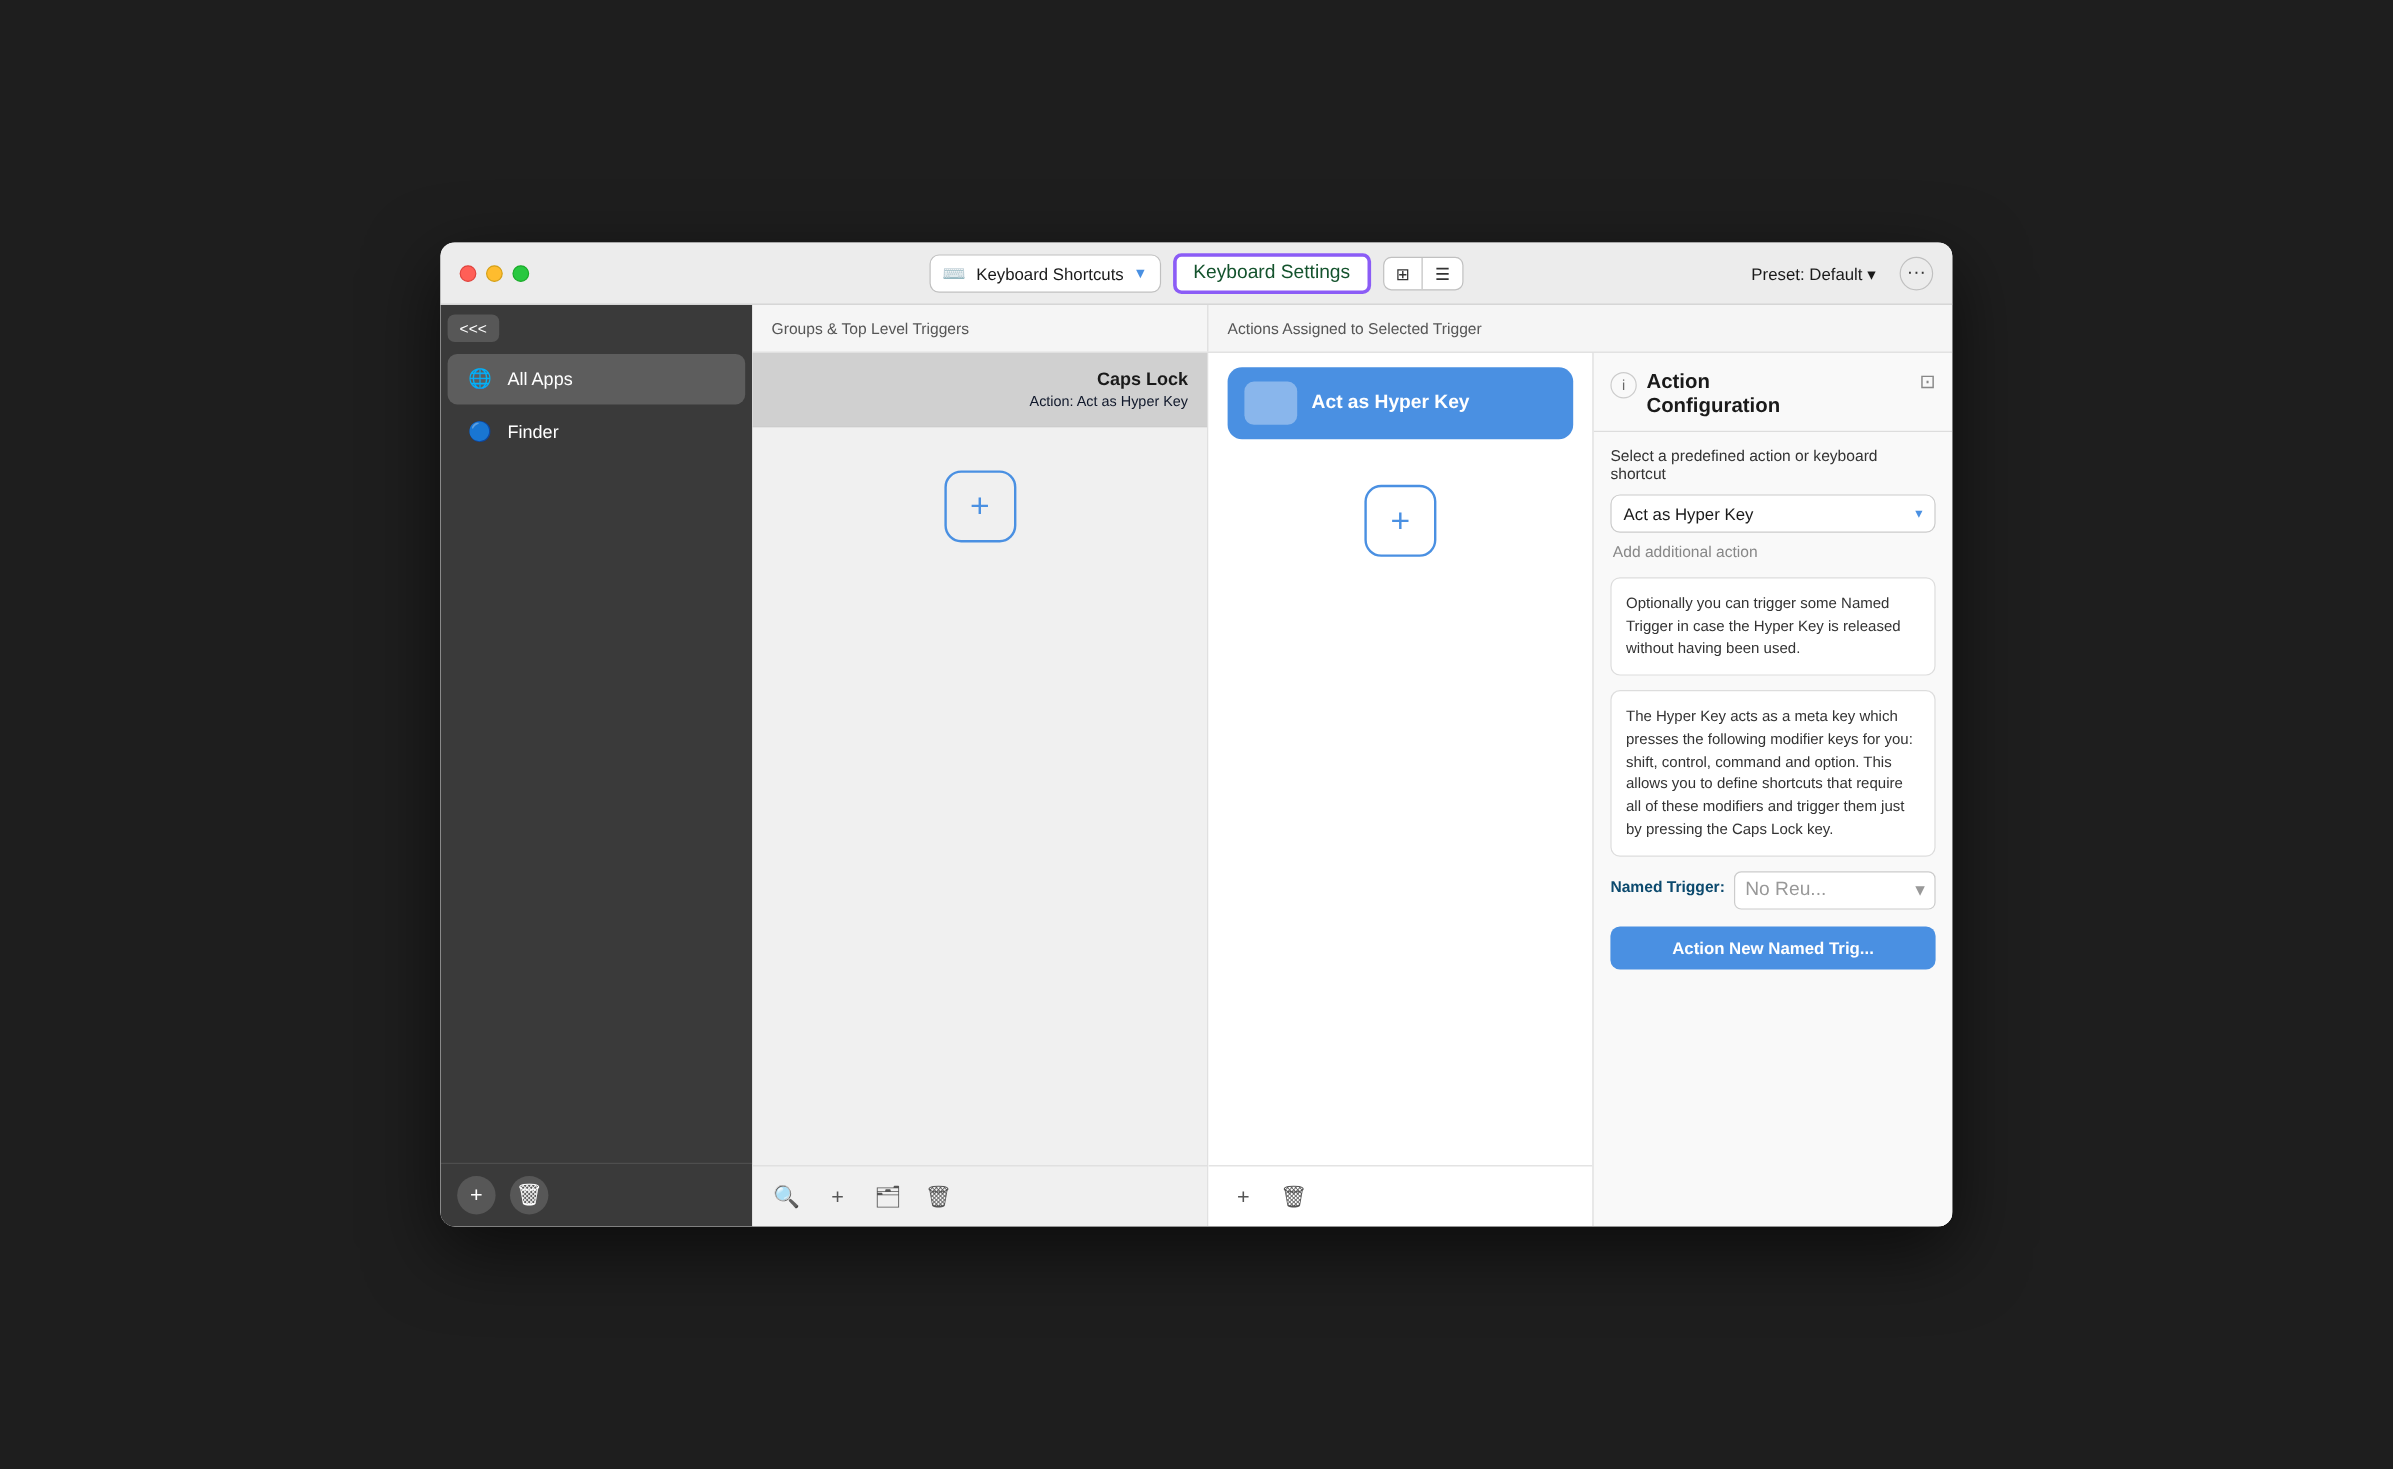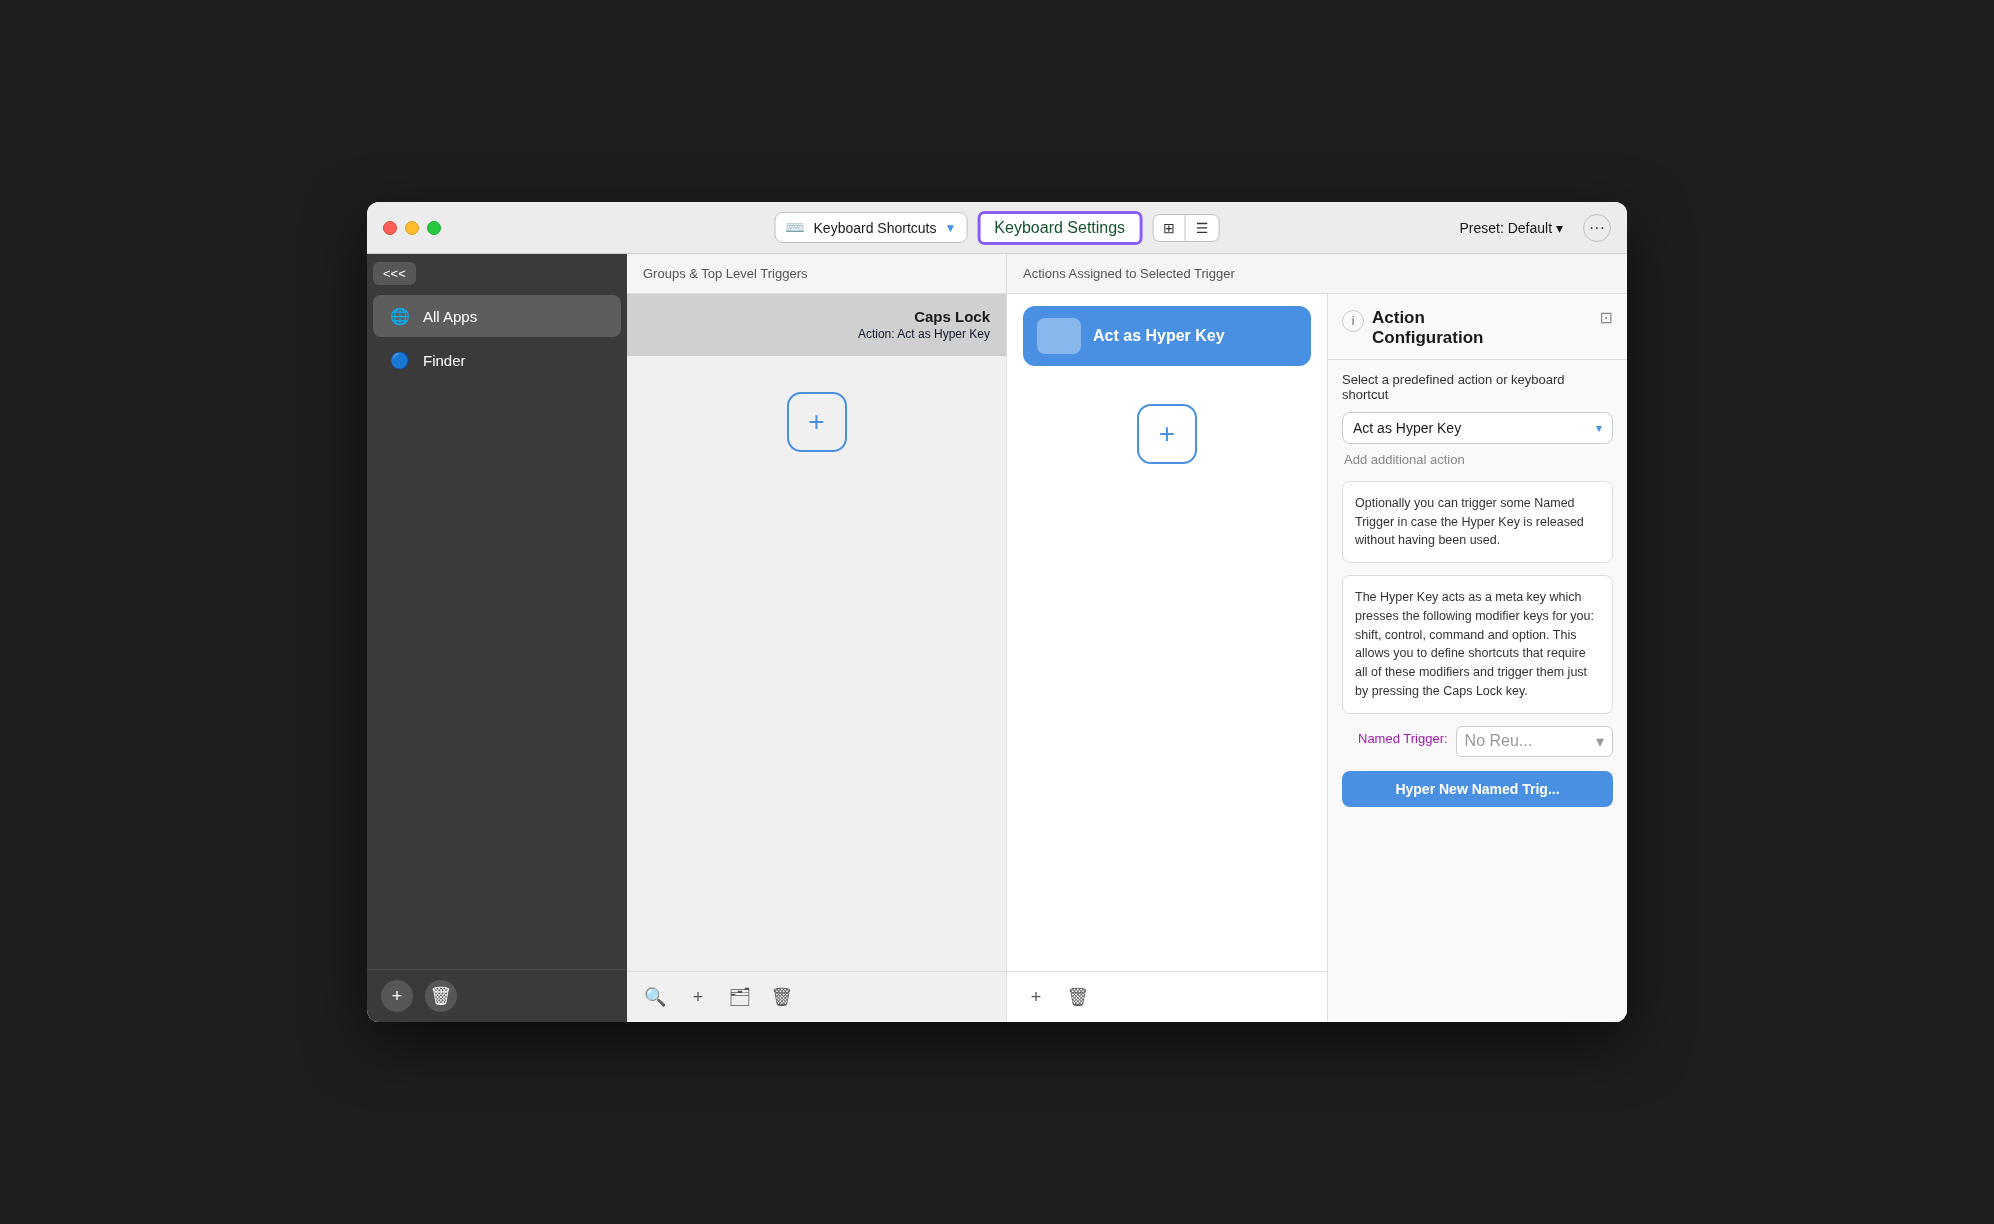--- a/index.html
+++ b/index.html
@@ -442,24 +442,23 @@
       font-size: 12.5px;
       color: #333;
       line-height: 1.5;
       margin-bottom: 12px;
     }
     .config-named-trigger {
       margin-bottom: 14px;
     }
     .named-trigger-label {
       font-size: 13px;
-      color: #a21caf;
+      color: #0c4a6e;
       margin-bottom: 6px;
-      font-weight: 400;
-      margin-left: 16px;
+      font-weight: 700;
     }
     .named-trigger-select {
       display: flex;
       align-items: center;
       justify-content: space-between;
       background: #fff;
       border: 1px solid #ccc;
       border-radius: 6px;
       padding: 5px 8px;
       font-size: 16px;
@@ -637,19 +636,19 @@
             </div>
             <div class="config-named-trigger">
               <div style="display:flex;align-items:center;gap:8px;">
                 <span class="named-trigger-label">Named Trigger:</span>
                 <div class="named-trigger-select" style="flex:1;">
                   <span>No Reu...</span>
                   <span>▾</span>
                 </div>
               </div>
             </div>
-            <button class="config-create-btn">Hyper New Named Trig...</button>
+            <button class="config-create-btn">Action New Named Trig...</button>
           </div>
         </div>
       </div>
     </div>
   </div>
 </div>
 
 </body></html>

